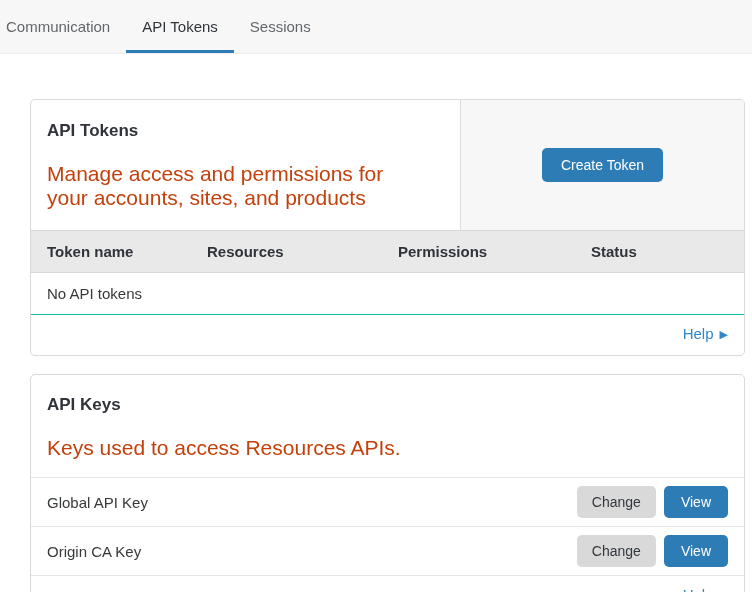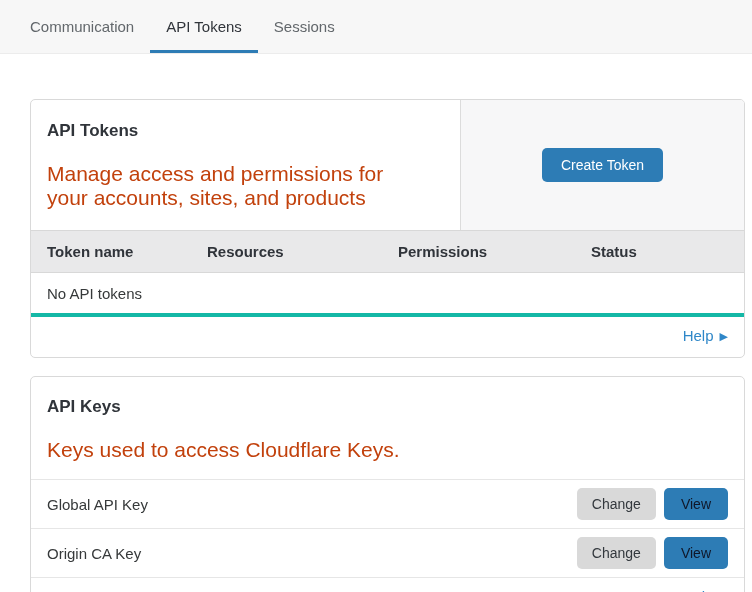--- a/index.html
+++ b/index.html
@@ -11,21 +11,20 @@
     overflow: hidden;
   }
 
   
   .tab-bar {
     display: flex;
     align-items: stretch;
     height: 54px;
     background: #f7f7f7;
     border-bottom: 1px solid #ececec;
-    padding-left: 24px;
   }
   .tab {
     display: flex;
     align-items: center;
     padding: 0 16px;
     font-size: 15px;
     color: #62676b;
     cursor: pointer;
     border-bottom: 3px solid transparent;
     padding-top: 3px;
@@ -94,21 +93,21 @@
     color: #ffffff;
     padding: 10px 19px;
   }
   .btn-secondary {
     background: #d9d9d9;
     color: #33383d;
     padding: 9px 15px;
   }
   .btn-view {
     background: #2d7cb5;
-    color: #0f172a;
+    color: #ffffff;
     padding: 9px 17px;
   }
 
   
   .tokens-table-header {
     display: grid;
     grid-template-columns: 160px 191px 193px 1fr;
     background: #e9e9ea;
     border-top: 1px solid #d8d8d8;
     border-bottom: 1px solid #d8d8d8;
@@ -116,21 +115,21 @@
     height: 43px;
     align-items: center;
     font-size: 15px;
     font-weight: 700;
     color: #30343a;
   }
   .empty-row {
     padding: 20px 16px;
     font-size: 15px;
     color: #36393a;
-    border-bottom: 4px solid #14b8a6;
+    border-bottom: 1px solid #14b8a6;
     height: 42px;
     display: flex;
     align-items: center;
   }
 
   .help-row {
     display: flex;
     justify-content: flex-end;
     align-items: flex-start;
     padding: 10px 16px;
@@ -198,21 +197,21 @@
       <a class="help-link">
         <span>Help</span>
         <span class="help-arrow">▶</span>
       </a>
     </div>
   </section>
 
   <section class="card card-keys">
     <div class="card-keys-header">
       <h2 class="card-title">API Keys</h2>
-      <p class="card-desc">Keys used to access Cloudflare Keys.</p>
+      <p class="card-desc">Keys used to access Resources APIs.</p>
     </div>
 
     <div class="key-row">
       <span class="key-label">Global API Key</span>
       <span class="key-actions">
         <button class="btn btn-secondary">Change</button>
         <button class="btn btn-view">View</button>
       </span>
     </div>
 

